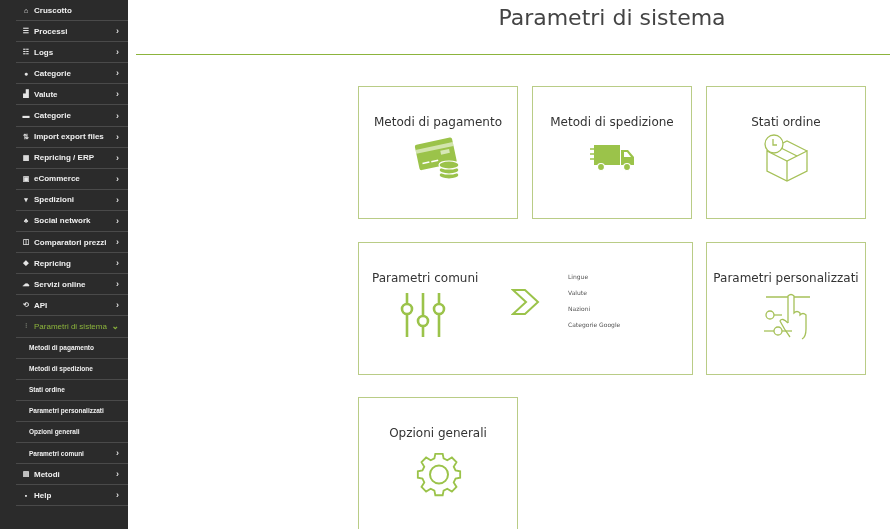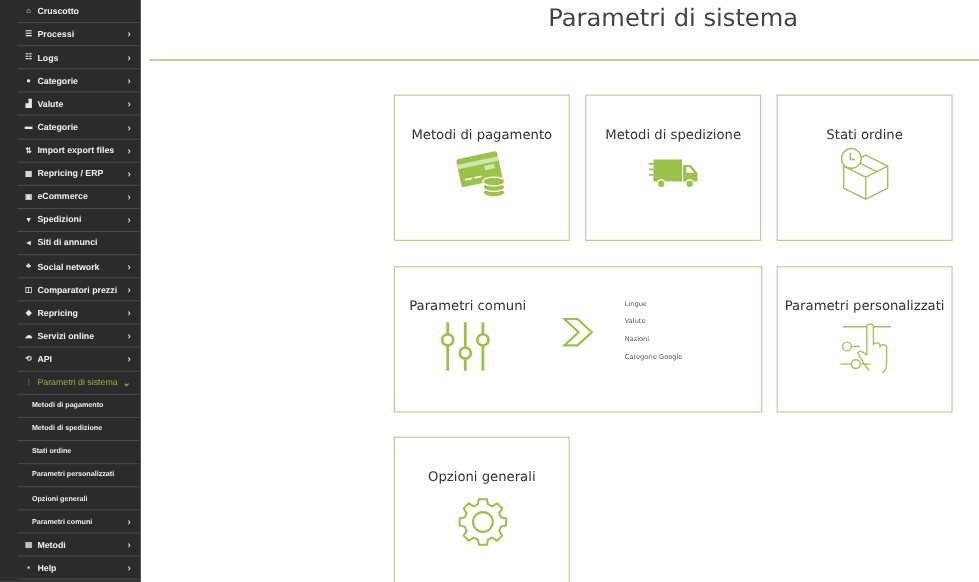--- a/index.html
+++ b/index.html
@@ -69,24 +69,20 @@
       <span class="ico">▣</span>
       <span>eCommerce</span>
       <span class="chev">›</span>
     </div>
   <div class="nav-item">
       <span class="ico">▾</span>
       <span>Spedizioni</span>
       <span class="chev">›</span>
     </div>
   <div class="nav-item">
-      <span class="ico">◂</span>
-      <span>Siti di annunci</span>
-    </div>
-  <div class="nav-item">
       <span class="ico">♣</span>
       <span>Social network</span>
       <span class="chev">›</span>
     </div>
   <div class="nav-item">
       <span class="ico">◫</span>
       <span>Comparatori prezzi</span>
       <span class="chev">›</span>
     </div>
   <div class="nav-item">

